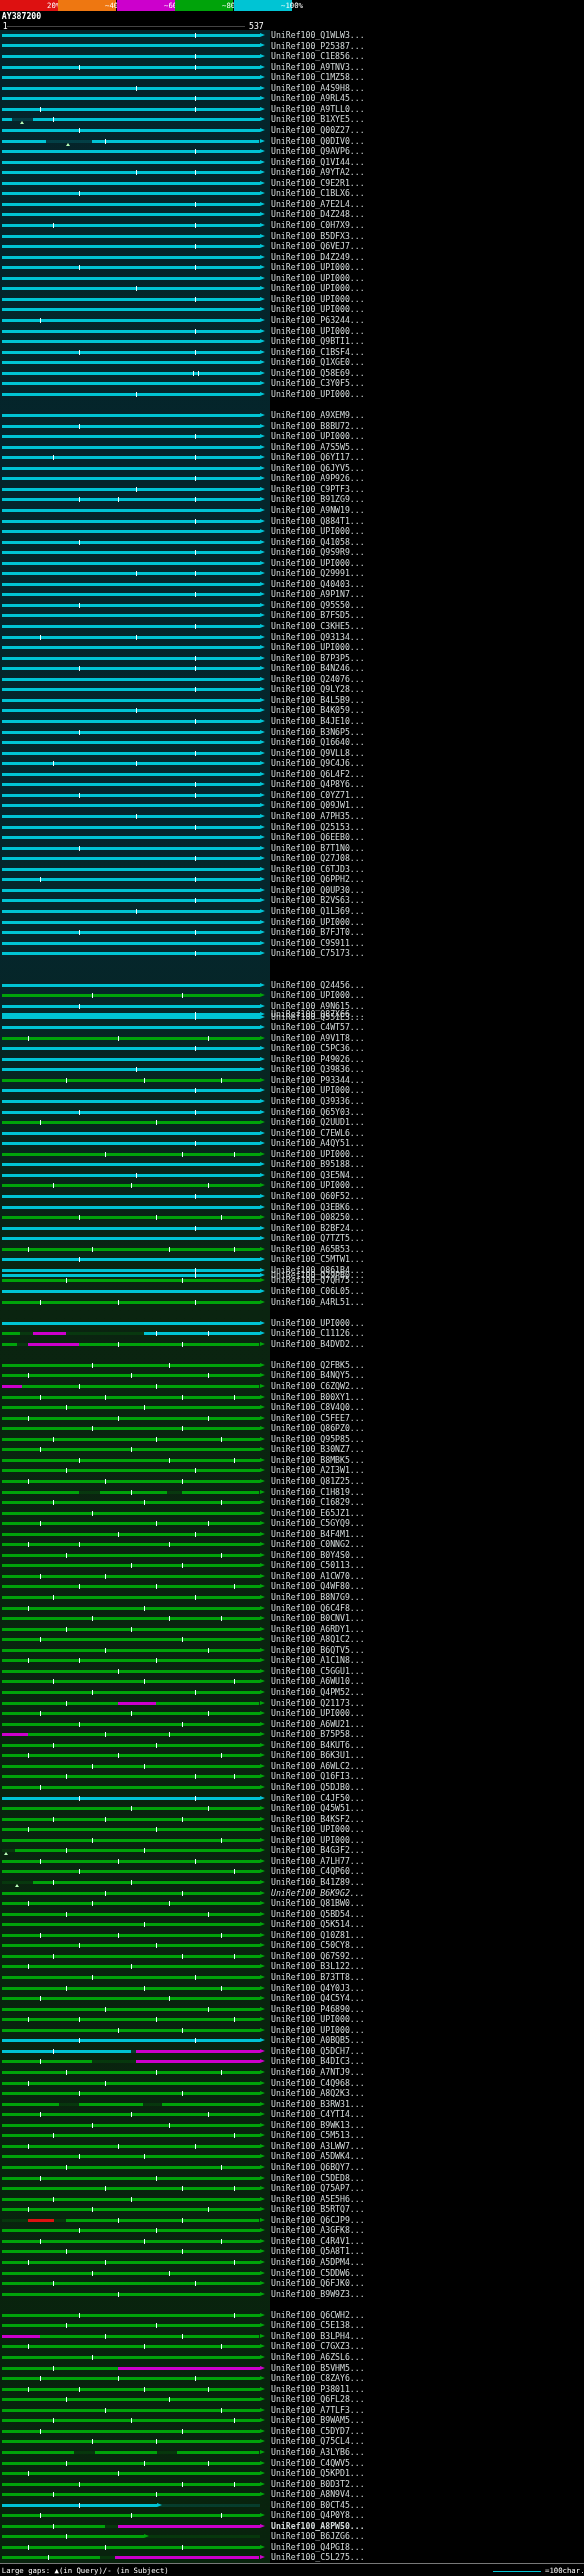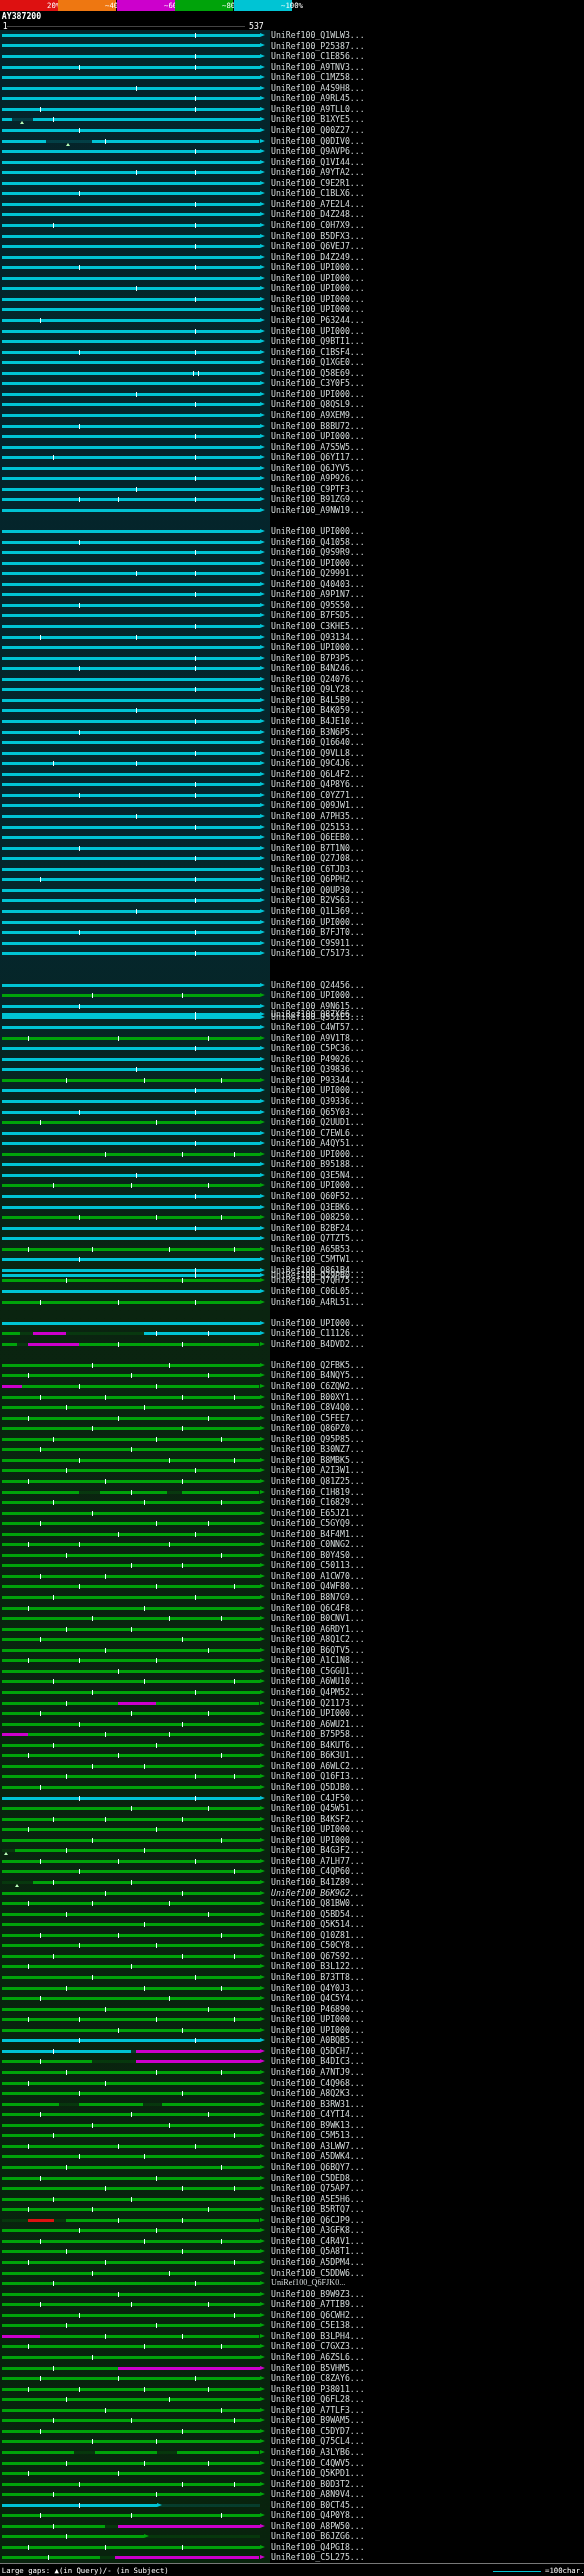--- a/index.html
+++ b/index.html
@@ -298,27 +298,20 @@
         <i class="arr" style="left: 260px; top: 2.5px; border-left-color: rgb(0, 196, 212);"></i>
         <div class="lbl" style="top: 1.2px; color: rgb(214, 221, 221);">UniRef100_C3Y0F5...</div>
       </div>
       <div class="arow" style="top: 359px; height: 10.6px;">
         <i class="underlay" style="top: 3.9px; background: rgb(0, 196, 212);"></i>
         <i class="seg" style="left: 1.8px; width: 258px; top: 3.9px; background: rgb(0, 196, 212);"></i>
         <i class="tick" style="left: 136px; top: 3px; background: rgb(234, 255, 255);"></i>
         <i class="arr" style="left: 260px; top: 2.5px; border-left-color: rgb(0, 196, 212);"></i>
         <div class="lbl" style="top: 1.2px; color: rgb(214, 221, 221);">UniRef100_UPI000...</div>
       </div>
-      <div class="arow" style="top: 369px; height: 10.6px;">
-        <i class="underlay" style="top: 3.9px; background: rgb(0, 196, 212);"></i>
-        <i class="seg" style="left: 1.8px; width: 258px; top: 3.9px; background: rgb(0, 196, 212);"></i>
-        <i class="tick" style="left: 195px; top: 3px; background: rgb(234, 255, 255);"></i>
-        <i class="arr" style="left: 260px; top: 2.5px; border-left-color: rgb(0, 196, 212);"></i>
-        <div class="lbl" style="top: 1.2px; color: rgb(214, 221, 221);">UniRef100_Q8QSL9...</div>
-      </div>
       <div class="arow" style="top: 380px; height: 10.6px;">
         <i class="underlay" style="top: 3.9px; background: rgb(0, 196, 212);"></i>
         <i class="seg" style="left: 1.8px; width: 258px; top: 3.9px; background: rgb(0, 196, 212);"></i>
         <i class="arr" style="left: 260px; top: 2.5px; border-left-color: rgb(0, 196, 212);"></i>
         <div class="lbl" style="top: 1.2px; color: rgb(214, 221, 221);">UniRef100_A9XEM9...</div>
       </div>
       <div class="arow" style="top: 391px; height: 10.6px;">
         <i class="underlay" style="top: 3.9px; background: rgb(0, 196, 212);"></i>
         <i class="seg" style="left: 1.8px; width: 258px; top: 3.9px; background: rgb(0, 196, 212);"></i>
         <i class="tick" style="left: 79px; top: 3px; background: rgb(234, 255, 255);"></i>
@@ -373,20 +366,27 @@
         <i class="tick" style="left: 118px; top: 3px; background: rgb(234, 255, 255);"></i>
         <i class="tick" style="left: 195px; top: 3px; background: rgb(234, 255, 255);"></i>
         <i class="arr" style="left: 260px; top: 2.5px; border-left-color: rgb(0, 196, 212);"></i>
         <div class="lbl" style="top: 1.2px; color: rgb(214, 221, 221);">UniRef100_B91ZG9...</div>
       </div>
       <div class="arow" style="top: 475px; height: 10.6px;">
         <i class="underlay" style="top: 3.9px; background: rgb(0, 196, 212);"></i>
         <i class="seg" style="left: 1.8px; width: 258px; top: 3.9px; background: rgb(0, 196, 212);"></i>
         <i class="arr" style="left: 260px; top: 2.5px; border-left-color: rgb(0, 196, 212);"></i>
         <div class="lbl" style="top: 1.2px; color: rgb(214, 221, 221);">UniRef100_A9NW19...</div>
+      </div>
+      <div class="arow" style="top: 486px; height: 10.6px;">
+        <i class="underlay" style="top: 3.9px; background: rgb(0, 196, 212);"></i>
+        <i class="seg" style="left: 1.8px; width: 258px; top: 3.9px; background: rgb(0, 196, 212);"></i>
+        <i class="tick" style="left: 195px; top: 3px; background: rgb(234, 255, 255);"></i>
+        <i class="arr" style="left: 260px; top: 2.5px; border-left-color: rgb(0, 196, 212);"></i>
+        <div class="lbl" style="top: 1.2px; color: rgb(214, 221, 221);">UniRef100_Q884T1...</div>
       </div>
       <div class="arow" style="top: 496px; height: 10.6px;">
         <i class="underlay" style="top: 3.9px; background: rgb(0, 196, 212);"></i>
         <i class="seg" style="left: 1.8px; width: 258px; top: 3.9px; background: rgb(0, 196, 212);"></i>
         <i class="arr" style="left: 260px; top: 2.5px; border-left-color: rgb(0, 196, 212);"></i>
         <div class="lbl" style="top: 1.2px; color: rgb(214, 221, 221);">UniRef100_UPI000...</div>
       </div>
       <div class="arow" style="top: 507px; height: 10.6px;">
         <i class="underlay" style="top: 3.9px; background: rgb(0, 196, 212);"></i>
         <i class="seg" style="left: 1.8px; width: 258px; top: 3.9px; background: rgb(0, 196, 212);"></i>
@@ -1651,43 +1651,34 @@
         <div class="lbl" style="top: 1.2px; color: rgb(214, 221, 221);">UniRef100_A5DPM4...</div>
       </div>
       <div class="arow" style="top: 2238px; height: 10.6px;">
         <i class="underlay" style="top: 3.9px; background: rgb(0, 163, 10);"></i>
         <i class="seg" style="left: 1.8px; width: 258px; top: 3.9px; background: rgb(0, 163, 10);"></i>
         <i class="tick" style="left: 92px; top: 3px; background: rgb(234, 255, 255);"></i>
         <i class="tick" style="left: 169px; top: 3px; background: rgb(234, 255, 255);"></i>
         <i class="arr" style="left: 260px; top: 2.5px; border-left-color: rgb(0, 163, 10);"></i>
         <div class="lbl" style="top: 1.2px; color: rgb(214, 221, 221);">UniRef100_C5DDW6...</div>
       </div>
-      <div class="arow" style="top: 2248px; height: 10.6px; font-family: Liberation Serif, serif;">
+      <div class="arow" style="top: 2248px; height: 10.6px;">
         <i class="underlay" style="top: 3.9px; background: rgb(0, 163, 10);"></i>
         <i class="seg" style="left: 1.8px; width: 258px; top: 3.9px; background: rgb(0, 163, 10);"></i>
         <i class="tick" style="left: 53px; top: 3px; background: rgb(234, 255, 255);"></i>
         <i class="tick" style="left: 195px; top: 3px; background: rgb(234, 255, 255);"></i>
         <i class="arr" style="left: 260px; top: 2.5px; border-left-color: rgb(0, 163, 10);"></i>
         <div class="lbl" style="top: 1.2px; color: rgb(214, 221, 221);">UniRef100_Q6FJK0...</div>
       </div>
       <div class="arow" style="top: 2259px; height: 10.6px;">
         <i class="underlay" style="top: 3.9px; background: rgb(0, 163, 10);"></i>
         <i class="seg" style="left: 1.8px; width: 258px; top: 3.9px; background: rgb(0, 163, 10);"></i>
         <i class="tick" style="left: 118px; top: 3px; background: rgb(234, 255, 255);"></i>
         <i class="arr" style="left: 260px; top: 2.5px; border-left-color: rgb(0, 163, 10);"></i>
         <div class="lbl" style="top: 1.2px; color: rgb(214, 221, 221);">UniRef100_B9W9Z3...</div>
-      </div>
-      <div class="arow" style="top: 2269px; height: 10.6px;">
-        <i class="underlay" style="top: 3.9px; background: rgb(0, 163, 10);"></i>
-        <i class="seg" style="left: 1.8px; width: 258px; top: 3.9px; background: rgb(0, 163, 10);"></i>
-        <i class="tick" style="left: 40px; top: 3px; background: rgb(234, 255, 255);"></i>
-        <i class="tick" style="left: 131px; top: 3px; background: rgb(234, 255, 255);"></i>
-        <i class="tick" style="left: 208px; top: 3px; background: rgb(234, 255, 255);"></i>
-        <i class="arr" style="left: 260px; top: 2.5px; border-left-color: rgb(0, 163, 10);"></i>
-        <div class="lbl" style="top: 1.2px; color: rgb(214, 221, 221);">UniRef100_A7TIB9...</div>
       </div>
       <div class="arow" style="top: 2280px; height: 10.6px;">
         <i class="underlay" style="top: 3.9px; background: rgb(0, 163, 10);"></i>
         <i class="seg" style="left: 1.8px; width: 258px; top: 3.9px; background: rgb(0, 163, 10);"></i>
         <i class="tick" style="left: 79px; top: 3px; background: rgb(234, 255, 255);"></i>
         <i class="tick" style="left: 234px; top: 3px; background: rgb(234, 255, 255);"></i>
         <i class="arr" style="left: 260px; top: 2.5px; border-left-color: rgb(0, 163, 10);"></i>
         <div class="lbl" style="top: 1.2px; color: rgb(214, 221, 221);">UniRef100_Q6CWH2...</div>
       </div>
       <div class="arow" style="top: 2290px; height: 10.6px;">
@@ -1842,21 +1833,21 @@
       </div>
       <div class="arow" style="top: 2480px; height: 10.6px;">
         <i class="underlay" style="top: 3.9px; background: rgb(0, 163, 10);"></i>
         <i class="seg" style="left: 1.8px; width: 258px; top: 3.9px; background: rgb(0, 163, 10);"></i>
         <i class="tick" style="left: 40px; top: 3px; background: rgb(234, 255, 255);"></i>
         <i class="tick" style="left: 131px; top: 3px; background: rgb(234, 255, 255);"></i>
         <i class="tick" style="left: 221px; top: 3px; background: rgb(234, 255, 255);"></i>
         <i class="arr" style="left: 260px; top: 2.5px; border-left-color: rgb(0, 163, 10);"></i>
         <div class="lbl" style="top: 1.2px; color: rgb(214, 221, 221);">UniRef100_Q4P0Y8...</div>
       </div>
-      <div class="arow" style="top: 2491px; height: 10.6px;">
+      <div class="arow" style="top: 2491px; height: 10.6px; font-weight: bold;">
         <i class="underlay" style="top: 3.9px; background: rgb(0, 163, 10);"></i>
         <i class="seg" style="left: 1.8px; width: 103px; top: 3.9px; background: rgb(0, 163, 10);"></i>
         <i class="seg" style="left: 118px; width: 142px; top: 3.9px; background: rgb(204, 0, 204);"></i>
         <i class="tick" style="left: 53px; top: 3px; background: rgb(234, 255, 255);"></i>
         <i class="arr" style="left: 260px; top: 2.5px; border-left-color: rgb(204, 0, 204);"></i>
         <div class="lbl" style="top: 1.2px; color: rgb(214, 221, 221);">UniRef100_A8PW50...</div>
       </div>
       <div class="arow" style="top: 2501px; height: 10.6px;">
         <i class="underlay" style="top: 3.9px; background: rgb(0, 163, 10);"></i>
         <i class="seg" style="left: 1.8px; width: 142px; top: 3.9px; background: rgb(0, 163, 10);"></i>

